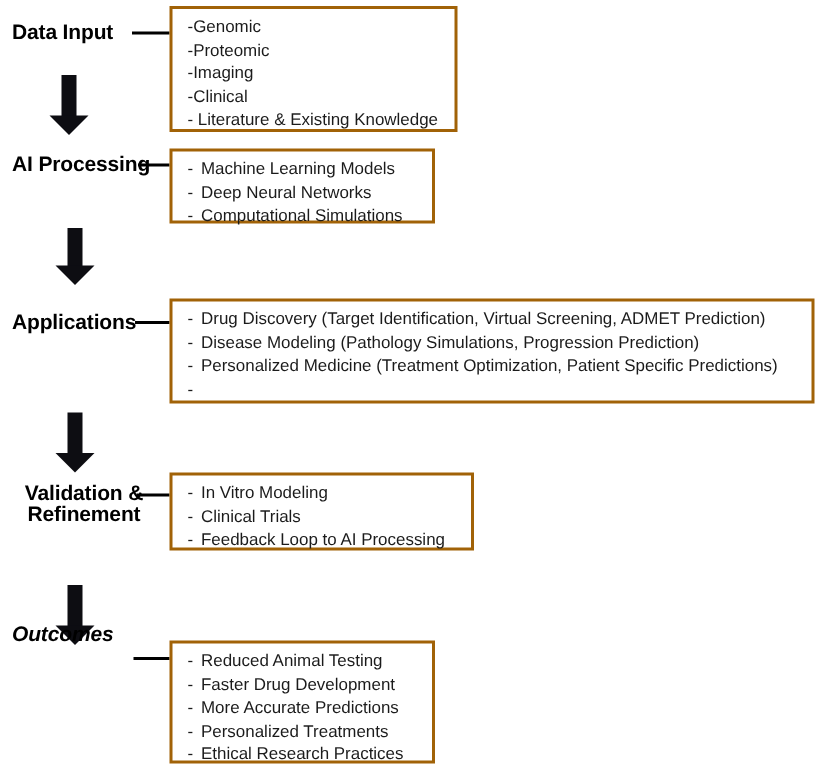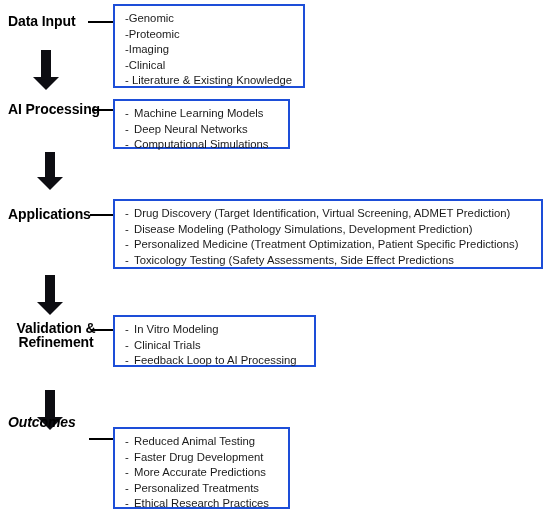--- a/index.html
+++ b/index.html
@@ -83,21 +83,21 @@
     width: 0;
     height: 0;
     border-left: 13px solid transparent;
     border-right: 13px solid transparent;
     border-top: 13px solid #0d0d12;
   }
 
   
   .box {
     position: absolute;
-    border: 2px solid #1d4ed8;
+    border: 2px solid #a16207;
     background: #ffffff;
     box-sizing: border-box;
     padding: 5px 8px 5px 10px;
   }
   .box ul {
     margin: 0;
     padding: 0;
     list-style: none;
   }
   .box li {
@@ -198,29 +198,28 @@
     </div>
 
     <div class="box" style="left:113px; top:199px; width:430px; height:70px;">
       <ul>
         <li>
           <span class="dash">-</span>
           <span class="txt">Drug Discovery (Target Identification, Virtual Screening, ADMET Prediction)</span>
         </li>
         <li>
           <span class="dash">-</span>
-          <span class="txt">Disease Modeling (Pathology Simulations, Development Prediction)</span>
+          <span class="txt">Disease Modeling (Pathology Simulations, Progression Prediction)</span>
         </li>
         <li>
           <span class="dash">-</span>
           <span class="txt">Personalized Medicine (Treatment Optimization, Patient Specific Predictions)</span>
         </li>
         <li>
           <span class="dash">-</span>
-          <span class="txt">Toxicology Testing (Safety Assessments, Side Effect Predictions</span>
         </li>
       </ul>
     </div>
   </div>
 
   <div class="v-arrow" style="left:37px; top:275px; height:40px;">
     <div class="shaft" style="height:28px;"></div>
     <div class="head" style="top:27px;"></div>
   </div>
 

